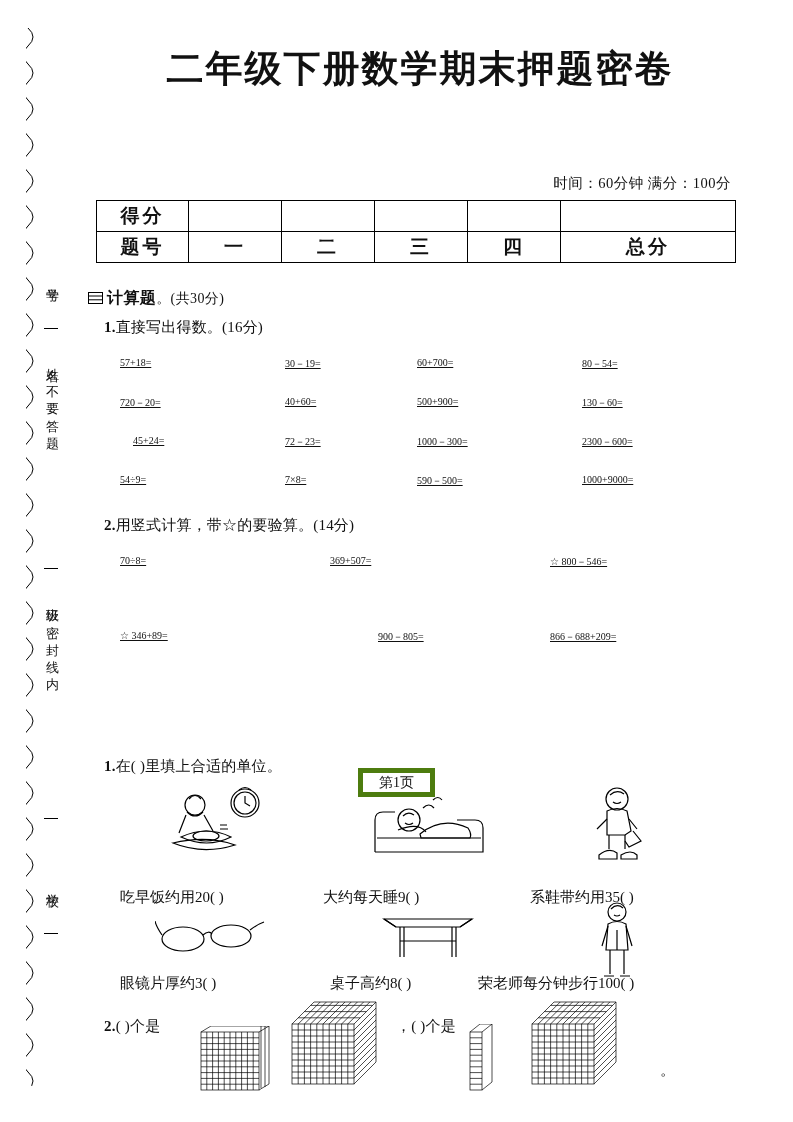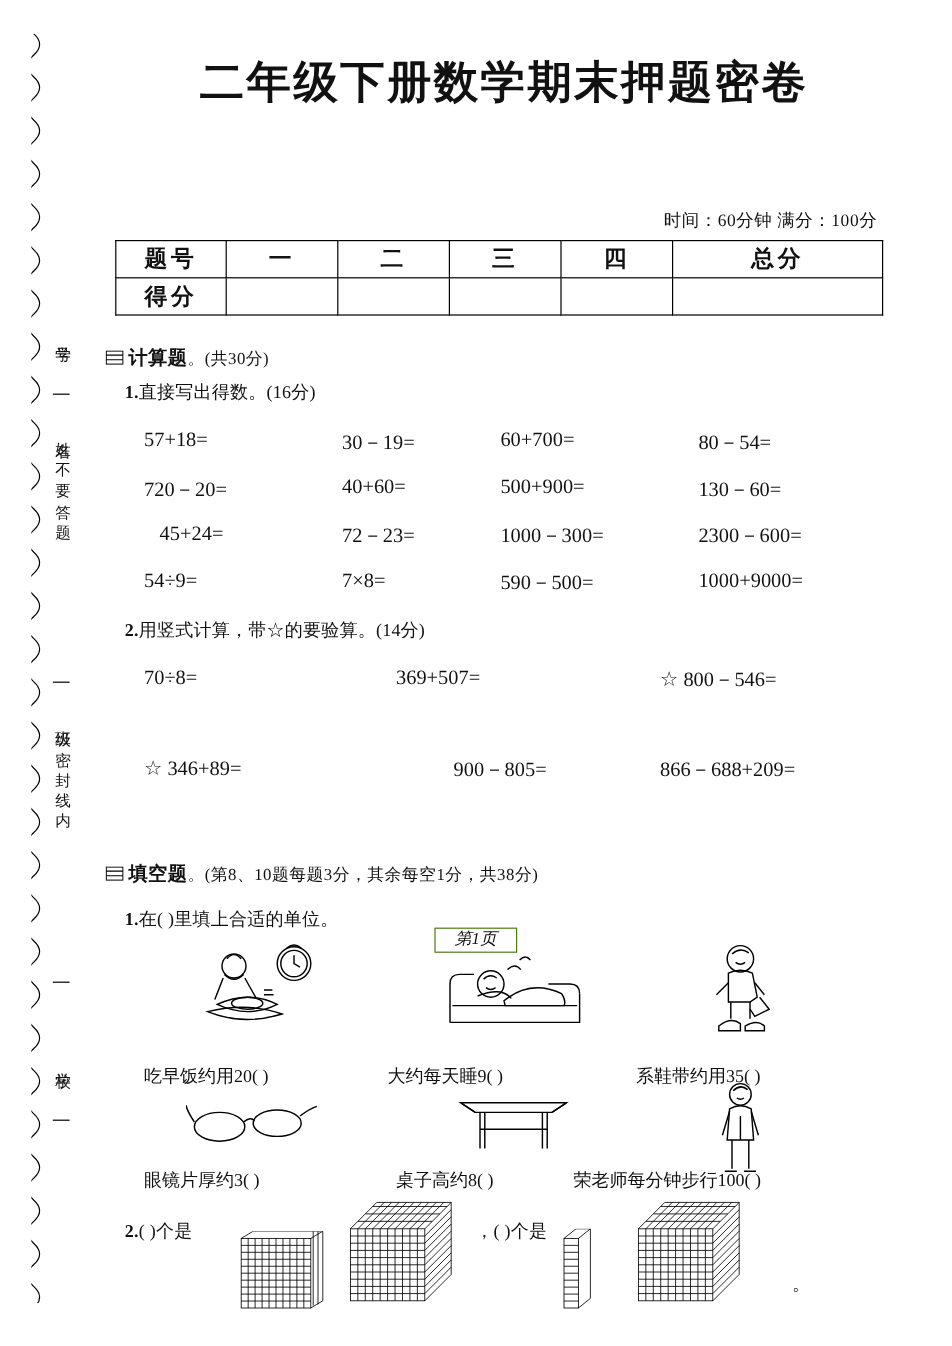--- a/index.html
+++ b/index.html
@@ -112,44 +112,44 @@
   .q-line {
     position: absolute;
     font-size: 15px;
     letter-spacing: 0.2px;
   }
   .q-line b { font-weight: bold; }
 
   .prob-row { position: absolute; width: 700px; }
   .prob {
     position: absolute;
-    font-size: 17px;
+    font-size: 10px;
     font-family: "Liberation Serif", serif;
     white-space: nowrap;
+    text-decoration: underline;
   }
 
   
   .pic { position: absolute; }
   .cap {
     position: absolute;
     font-size: 15px;
     white-space: nowrap;
     margin-top: 12px;
   }
 
   .footer {
     position: absolute;
     left: 0; bottom: 18px; width: 793px;
     text-align: center;
     font-size: 14px;
   }
   .footer span {
-    border: 1px solid #4d7c0f;
+    border: 5px solid #4d7c0f;
     padding: 2px 16px;
-    font-style: italic;
   }
 </style>
 </head>
 <body>
 
 <div class="page">
 
   <div class="seal-strip">
     <div class="seal-wavy">
       <svg width="14" height="1058" viewBox="0 0 14 1058" xmlns="http://www.w3.org/2000/svg">
@@ -171,34 +171,34 @@
       <div class="seal-line" style="top:905px;"></div>
     </div>
   </div>
 
   <div class="title">二年级下册数学期末押题密卷</div>
   <div class="meta">时间：60分钟  满分：100分</div>
 
   <table class="score-table">
     <tbody>
         <tr>
+      <td class="head">得分</td>
+      <td></td>
+      <td></td>
+      <td></td>
+      <td></td>
+      <td></td>
+    </tr>
+    <tr>
       <td class="head">题号</td>
       <td>一</td>
       <td>二</td>
       <td>三</td>
       <td>四</td>
       <td>总分</td>
-    </tr>
-    <tr>
-      <td class="head">得分</td>
-      <td></td>
-      <td></td>
-      <td></td>
-      <td></td>
-      <td></td>
     </tr>
   </tbody>
     </table>
 
   <div class="sec-head" style="left:88px; top:288px;">
     <span class="sec-icon">
       <svg width="15" height="12" viewBox="0 0 15 12">
           <rect x="0.5" y="0.5" width="14" height="11" fill="none" stroke="#000"></rect>
           <line x1="0.5" y1="4" x2="14.5" y2="4" stroke="#000"></line>
           <line x1="0.5" y1="7.8" x2="14.5" y2="7.8" stroke="#000"></line>
@@ -243,29 +243,20 @@
     <span class="prob" style="left:0px;">70÷8=</span>
     <span class="prob" style="left:210px;">369+507=</span>
     <span class="prob" style="left:430px;">☆ 800－546=</span>
   </div>
   <div class="prob-row" style="left:120px; top:630px;">
     <span class="prob" style="left:0px;">☆ 346+89=</span>
     <span class="prob" style="left:210px;margin-left:48px;">900－805=</span>
     <span class="prob" style="left:430px;">866－688+209=</span>
   </div>
 
-  <div class="sec-head" style="left:88px; top:718px;">
-    <span class="sec-icon">
-      <svg width="15" height="12" viewBox="0 0 15 12">
-          <rect x="0.5" y="0.5" width="14" height="11" fill="none" stroke="#000"></rect>
-          <line x1="0.5" y1="4" x2="14.5" y2="4" stroke="#000"></line>
-          <line x1="0.5" y1="7.8" x2="14.5" y2="7.8" stroke="#000"></line>
-        </svg>
-    </span><span>填空题</span><span class="sec-note">。(第8、10题每题3分，其余每空1分，共38分)</span>
-  </div>
 
   <div class="q-line" style="left:104px; top:757px;">
     <b>1.</b><span>在(        )里填上合适的单位。</span>
   </div>
 
   <div class="pic" style="left:165px; top:785px;">
     <svg width="105" height="78" viewBox="0 0 105 78">
       <g fill="none" stroke="#000" stroke-width="1.2">
         <circle cx="80" cy="18" r="14"></circle>
           <circle cx="80" cy="18" r="11"></circle>

